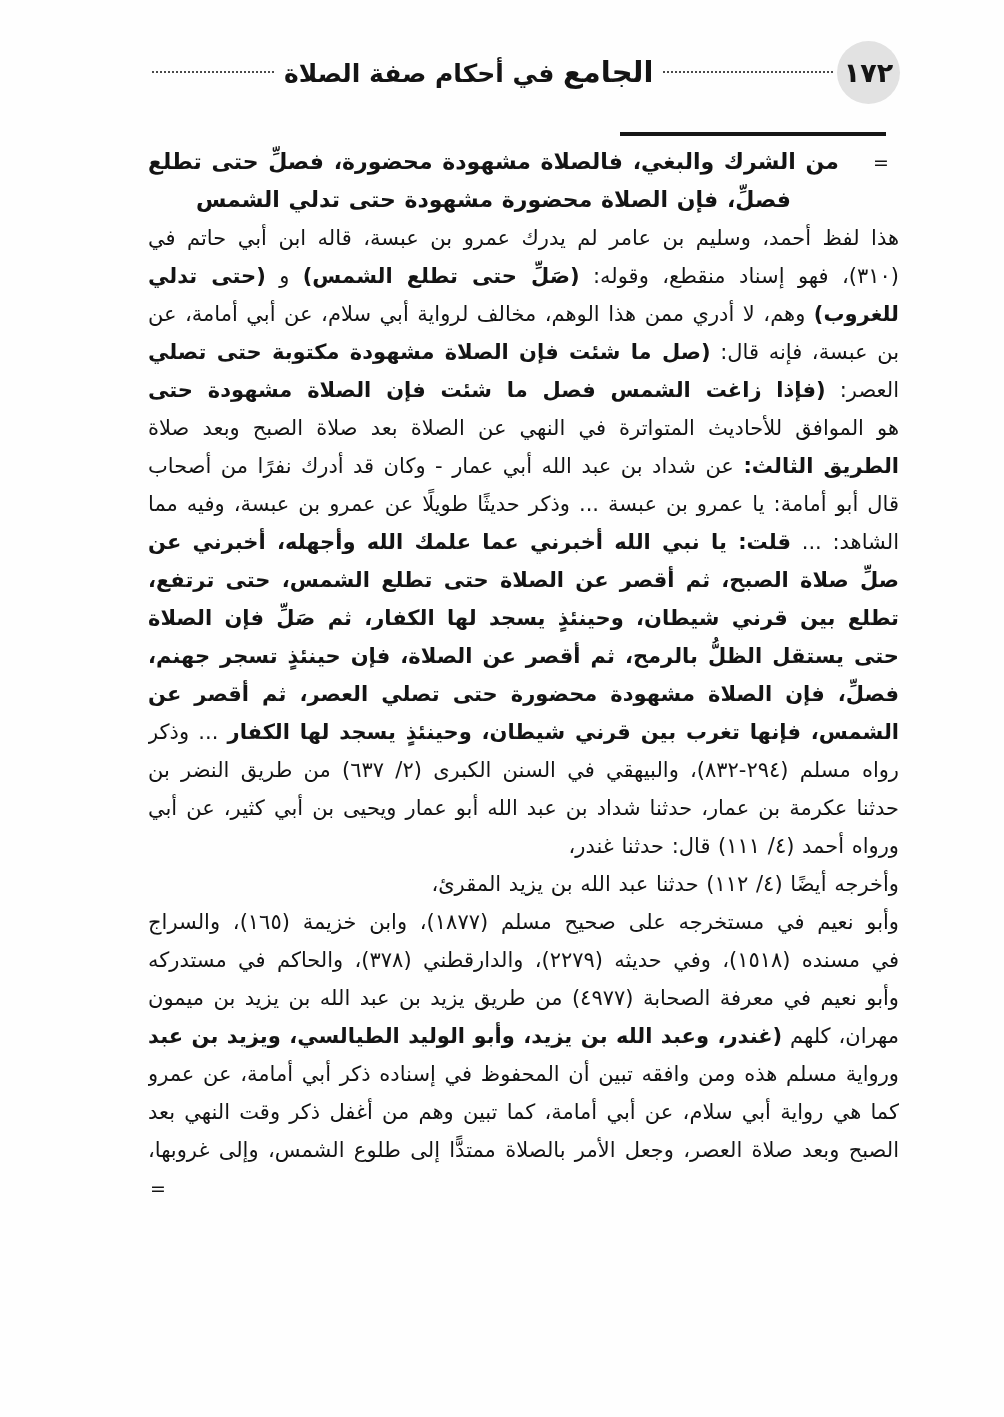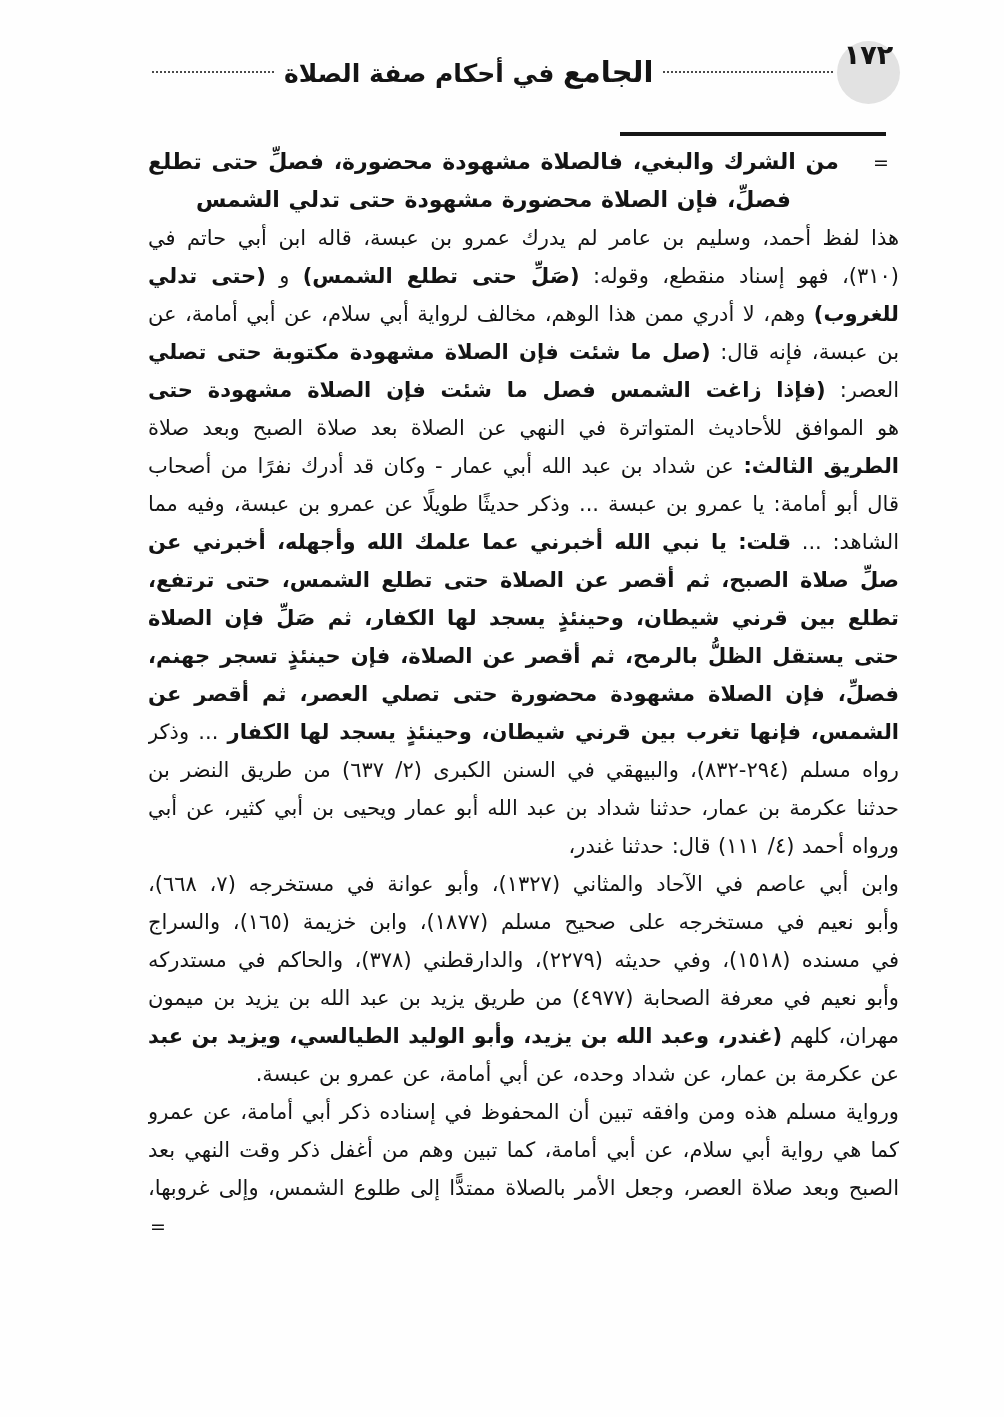--- a/index.html
+++ b/index.html
@@ -13,21 +13,21 @@
     direction:rtl;
   }
   
   .header{
     position:absolute;top:40px;right:104px;left:148px;height:64px;
     display:flex;direction:rtl;align-items:center;
   }
   .page-circle{
     flex:0 0 auto;width:63px;height:63px;border-radius:50%;
     background:#e2e2e2;
-    display:flex;justify-content:center;
+    display:flex;align-items:center;justify-content:center;
     font-weight:700;font-size:27px;line-height:1;
   }
   .dots{height:0;border-bottom:2.5px dotted #4a4a4a;align-self:center;}
   .dots-a{flex:1;margin:0 4px;}
   .dots-b{flex:0 0 122px;margin:0 4px;}
   .title{white-space:nowrap;font-weight:700;font-size:25px;padding:0 6px;}
   .title .main{font-size:29px;letter-spacing:-0.5px;text-align:right;}
   
   .rule{position:absolute;top:132px;left:620px;width:266px;height:4px;background:#161616;}
   
@@ -94,28 +94,29 @@
         <div class="line just"><span class="b">الشمس، فإنها تغرب بين قرني شيطان، وحينئذٍ يسجد لها الكفار</span><span> ... وذكر بقية الحديث.</span></div>
       </div>
       <div class="para normal">
         <div class="line just"><span>رواه مسلم (٢٩٤-٨٣٢)، والبيهقي في السنن الكبرى (٢/ ٦٣٧) من طريق النضر بن محمد،</span></div>
         <div class="line just"><span>حدثنا عكرمة بن عمار، حدثنا شداد بن عبد الله أبو عمار ويحيى بن أبي كثير، عن أبي أمامة به.</span></div>
       </div>
       <div class="para normal">
         <div class="line"><span>ورواه أحمد (٤/ ١١١) قال: حدثنا غندر،</span></div>
       </div>
       <div class="para normal">
-        <div class="line just"><span>وابن أبي عاصم في الآحاد والمثاني (١٣٢٧)، وأبو عوانة في مستخرجه (٧، ٦٦٨)،</span></div>
+        <div class="line"><span>وأخرجه أيضًا (٤/ ١١٢) حدثنا عبد الله بن يزيد المقرئ،</span></div>
+      </div>
+      <div class="para normal">
         <div class="line just"><span>وأبو نعيم في مستخرجه على صحيح مسلم (١٨٧٧)، وابن خزيمة (١٦٥)، والسراج</span></div>
         <div class="line just"><span>في مسنده (١٥١٨)، وفي حديثه (٢٢٧٩)، والدارقطني (٣٧٨)، والحاكم في مستدركه</span></div>
       </div>
       <div class="para normal">
         <div class="line just"><span>وأبو نعيم في معرفة الصحابة (٤٩٧٧) من طريق يزيد بن عبد الله بن يزيد بن ميمون بن</span></div>
         <div class="line just"><span>مهران، كلهم </span><span class="b">(غندر، وعبد الله بن يزيد، وأبو الوليد الطيالسي، ويزيد بن عبد الله)</span></div>
-        <div class="line"><span>عن عكرمة بن عمار، عن شداد وحده، عن أبي أمامة، عن عمرو بن عبسة.</span></div>
       </div>
       <div class="para normal">
         <div class="line just"><span>ورواية مسلم هذه ومن وافقه تبين أن المحفوظ في إسناده ذكر أبي أمامة، عن عمرو بن عبسة،</span></div>
         <div class="line just"><span>كما هي رواية أبي سلام، عن أبي أمامة، كما تبين وهم من أغفل ذكر وقت النهي بعد صلاة</span></div>
         <div class="line just"><span>الصبح وبعد صلاة العصر، وجعل الأمر بالصلاة ممتدًّا إلى طلوع الشمس، وإلى غروبها، وأن</span></div>
         <div class="line"><span class="marker-l">=</span></div>
       </div>
     </div>
 
 </div>

